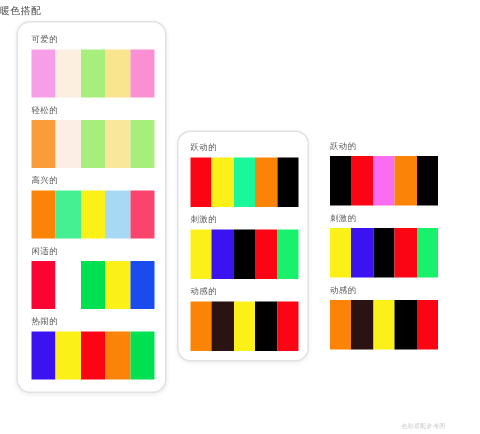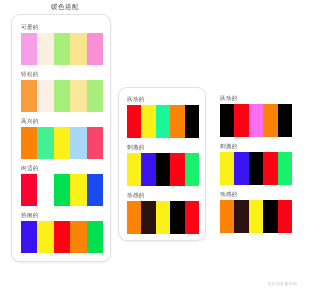--- a/index.html
+++ b/index.html
@@ -20,21 +20,21 @@
     width: 300px;
     height: 289px;
   }
 
   
   .page-title {
     position: absolute;
     left: 0;
     top: 3px;
     width: 130px;
-    text-align: center;
+    text-align: left;
     font-size: 6.5px;
     color: #4a4a4a;
     letter-spacing: 0.4px;
     white-space: nowrap;
   }
 
   
   .panel {
     position: absolute;
     background: #ffffff;

